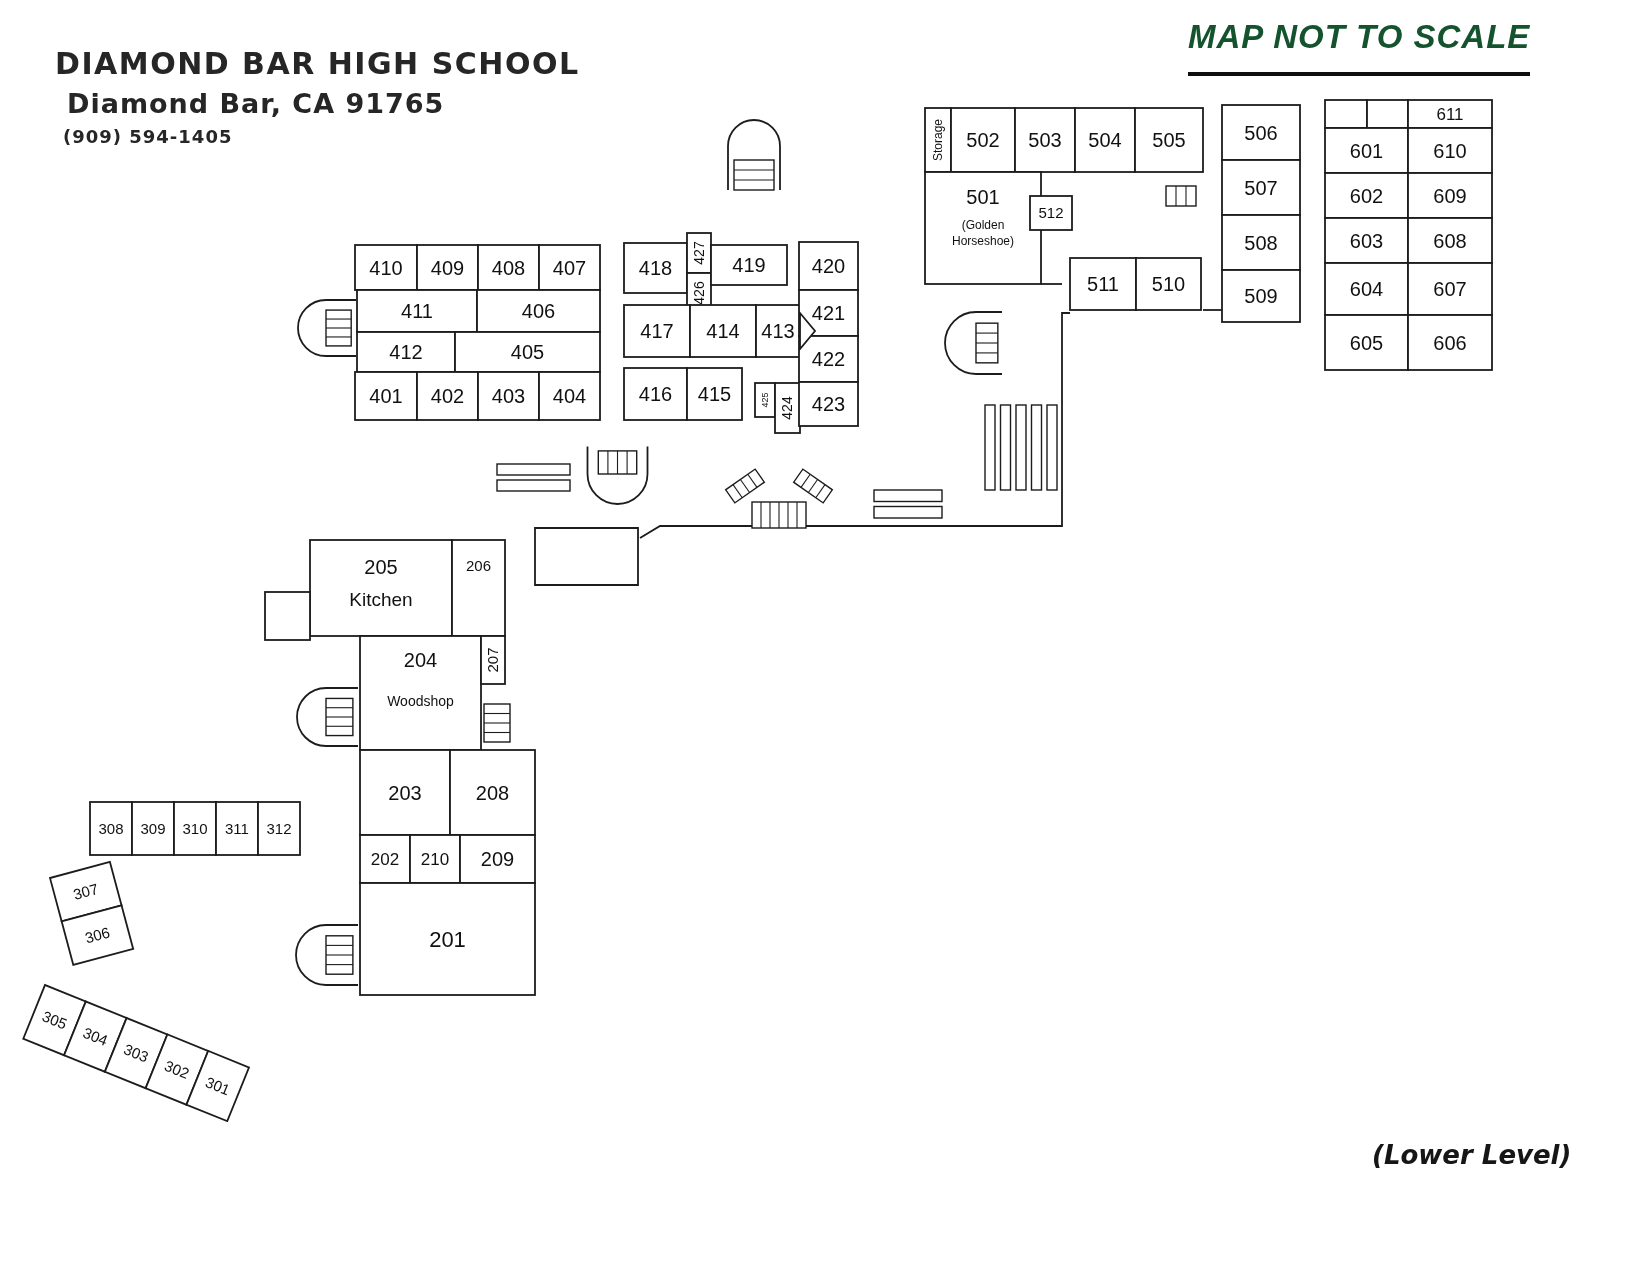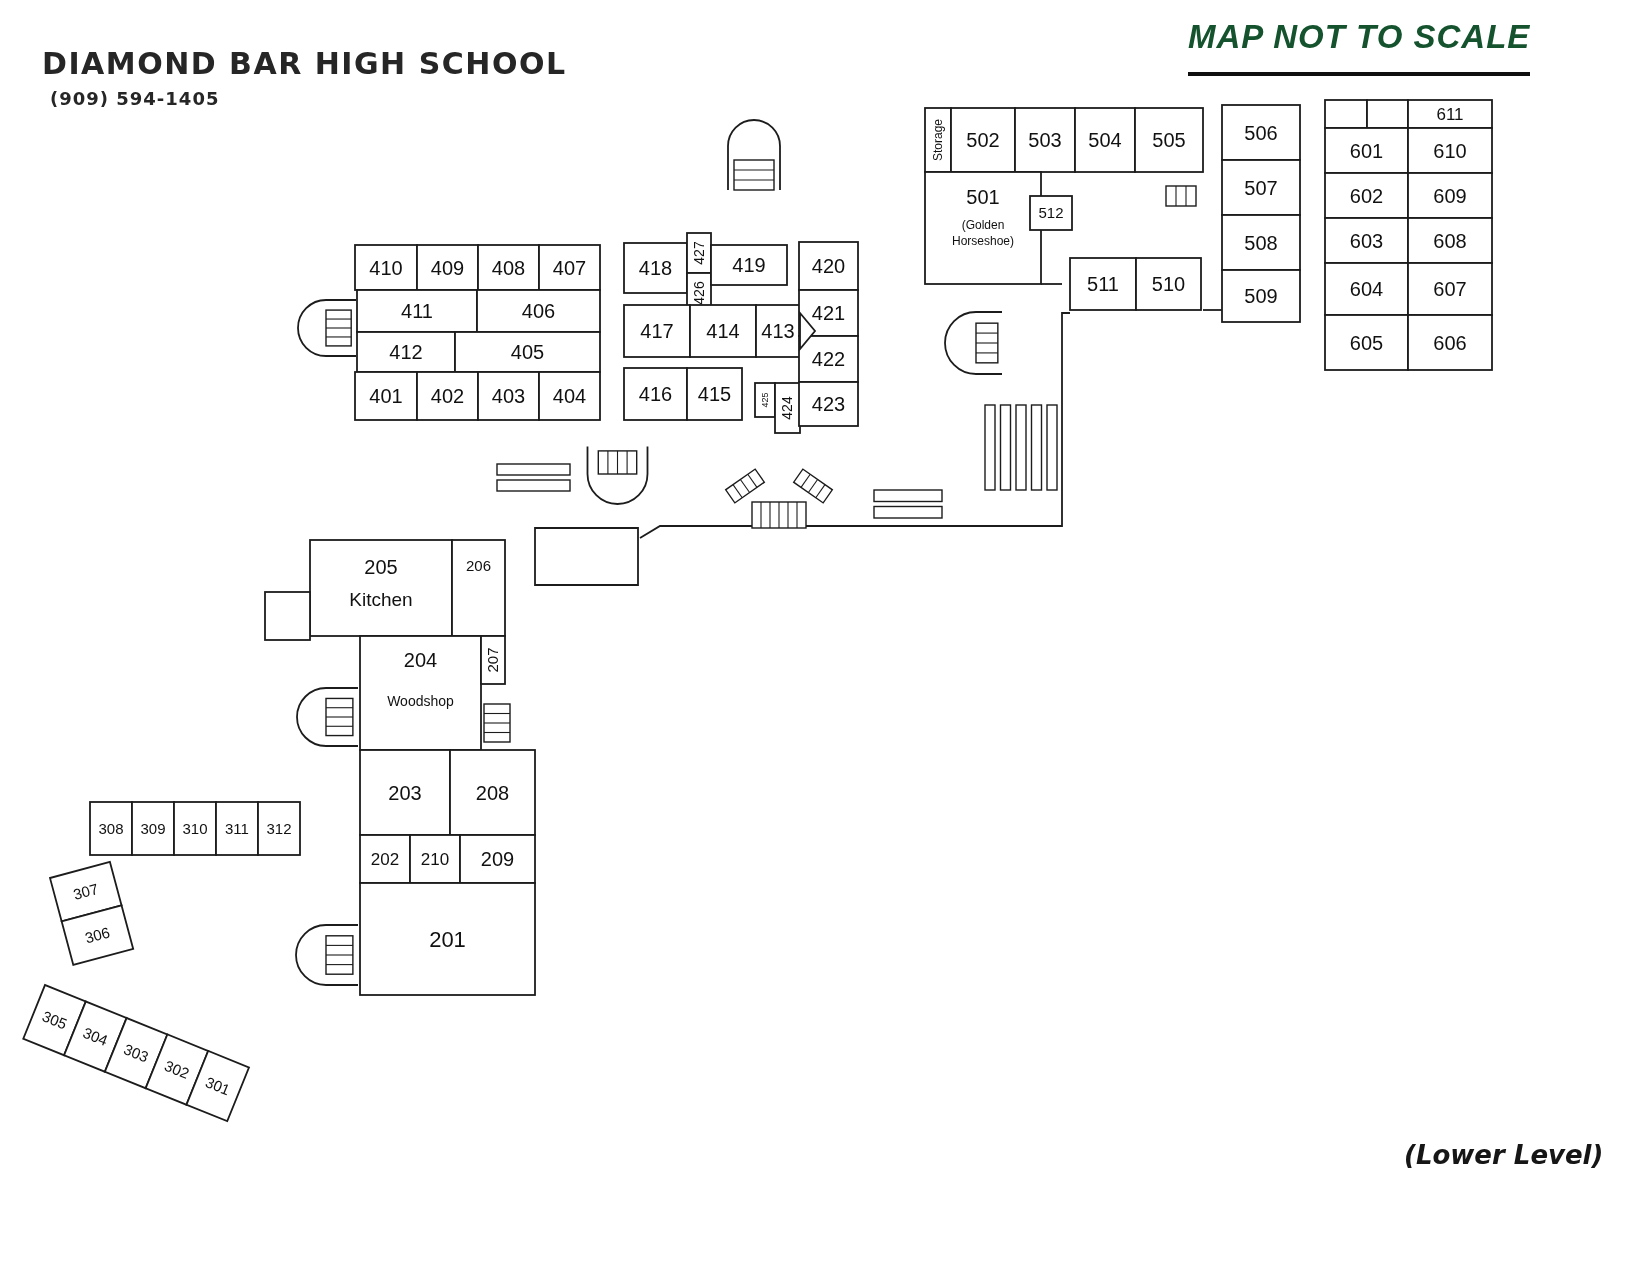--- a/index.html
+++ b/index.html
@@ -1,28 +1,28 @@
 <!DOCTYPE html>
 <html><head>
 <meta charset="utf-8">
 <style>
   html,body{margin:0;padding:0;background:#e8e8e8;}
   .stage{position:relative;width:1650px;height:1275px;background:#ffffff;overflow:hidden;
          font-family:"Liberation Sans",sans-serif;}
-  .header{position:absolute;left:42px;top:46px;color:#262626;
+  .header{position:absolute;left:55px;top:46px;color:#262626;
           font-family:"DejaVu Sans",sans-serif;font-weight:bold;}
   .school-name{font-size:30px;letter-spacing:1.5px;}
   .addr1{font-size:27px;letter-spacing:1px;margin-top:8px;margin-left:14px;}
   .addr2{font-size:27px;letter-spacing:1px;margin-top:7px;margin-left:12px;}
   .phone{font-size:18px;letter-spacing:1px;margin-top:7px;margin-left:8px;}
   .scale-note{position:absolute;left:1188px;top:18px;font-size:33px;font-weight:800;
           font-style:italic;color:#14532d;border-bottom:4px solid #0f0f0f;padding-bottom:16px;
           letter-spacing:1px;font-family:"Liberation Sans",sans-serif;}
   .level-note{position:absolute;left:1372px;top:1140px;font-size:26px;font-weight:bold;
-          font-style:italic;color:#161616;font-family:"DejaVu Sans",sans-serif;margin-left:32px;}
+          font-style:italic;color:#161616;font-family:"DejaVu Sans",sans-serif;}
   #map-svg{position:absolute;left:0;top:0;}
   #map-svg text{font-family:"Liberation Sans",sans-serif;fill:#111;}
 </style>
 </head>
 <body>
 
 <div class="stage">
 
   <svg id="map-svg" width="1650" height="1275" viewBox="0 0 1650 1275">
       <path d="M 535,528 H 638 V 585 H 535 Z" fill="none" stroke="#1c1c1c" stroke-width="1.8"></path>
@@ -419,20 +419,21 @@
       </g>
       <g transform="rotate(22 45 985)">
         <rect x="221" y="985" width="44" height="58" fill="#fff" stroke="#1c1c1c" stroke-width="1.8"></rect>
         <text text-anchor="middle" font-size="15" x="243" y="1019.25">301</text>
       </g>
       <polygon points="800,313 815,331 800,349" fill="#fff" stroke="#1c1c1c" stroke-width="1.8"></polygon>
     </svg>
 
   <div class="header">
     <div class="school-name">DIAMOND BAR HIGH SCHOOL</div>
+    <div class="addr2">Diamond Bar, CA 91765</div>
     <div class="phone">(909) 594-1405</div>
   </div>
 
   <div class="scale-note">MAP NOT TO SCALE</div>
 
   <div class="level-note">(Lower Level)</div>
 
 </div>
 
 </body></html>

